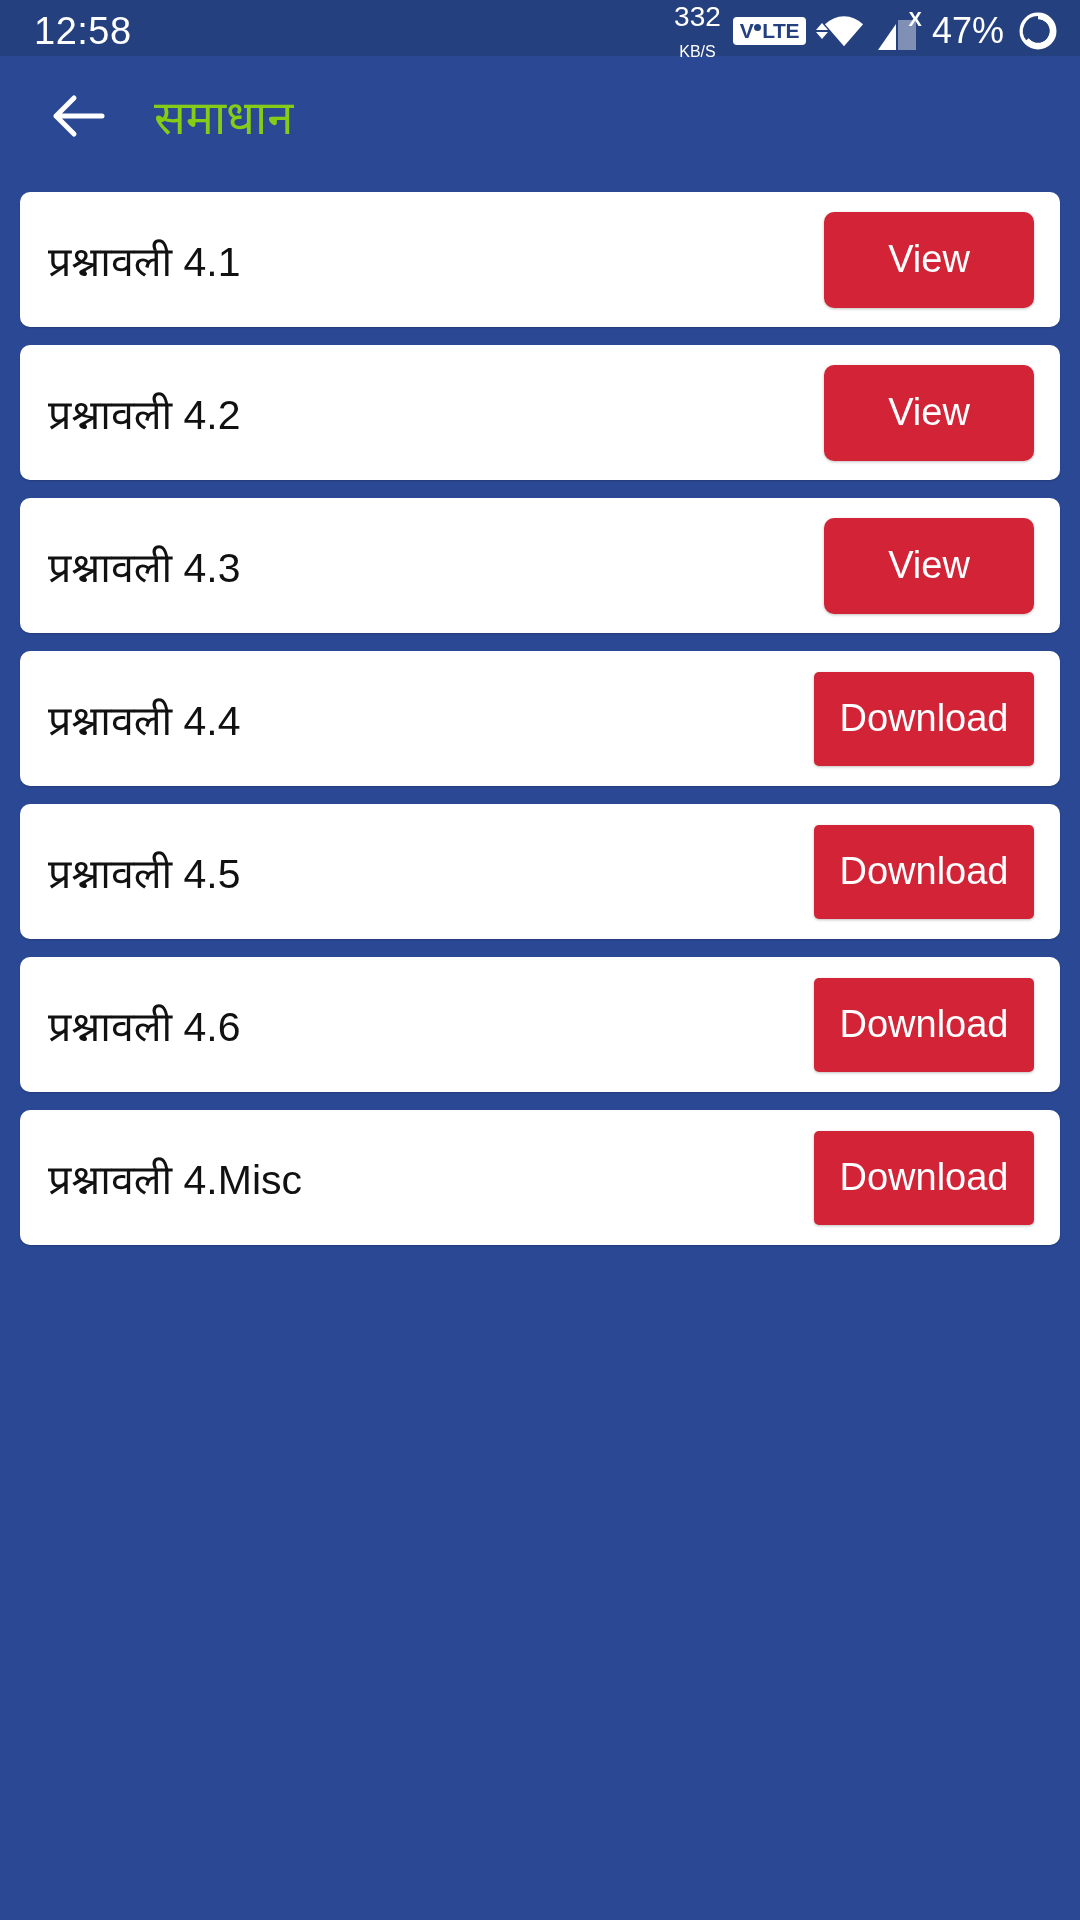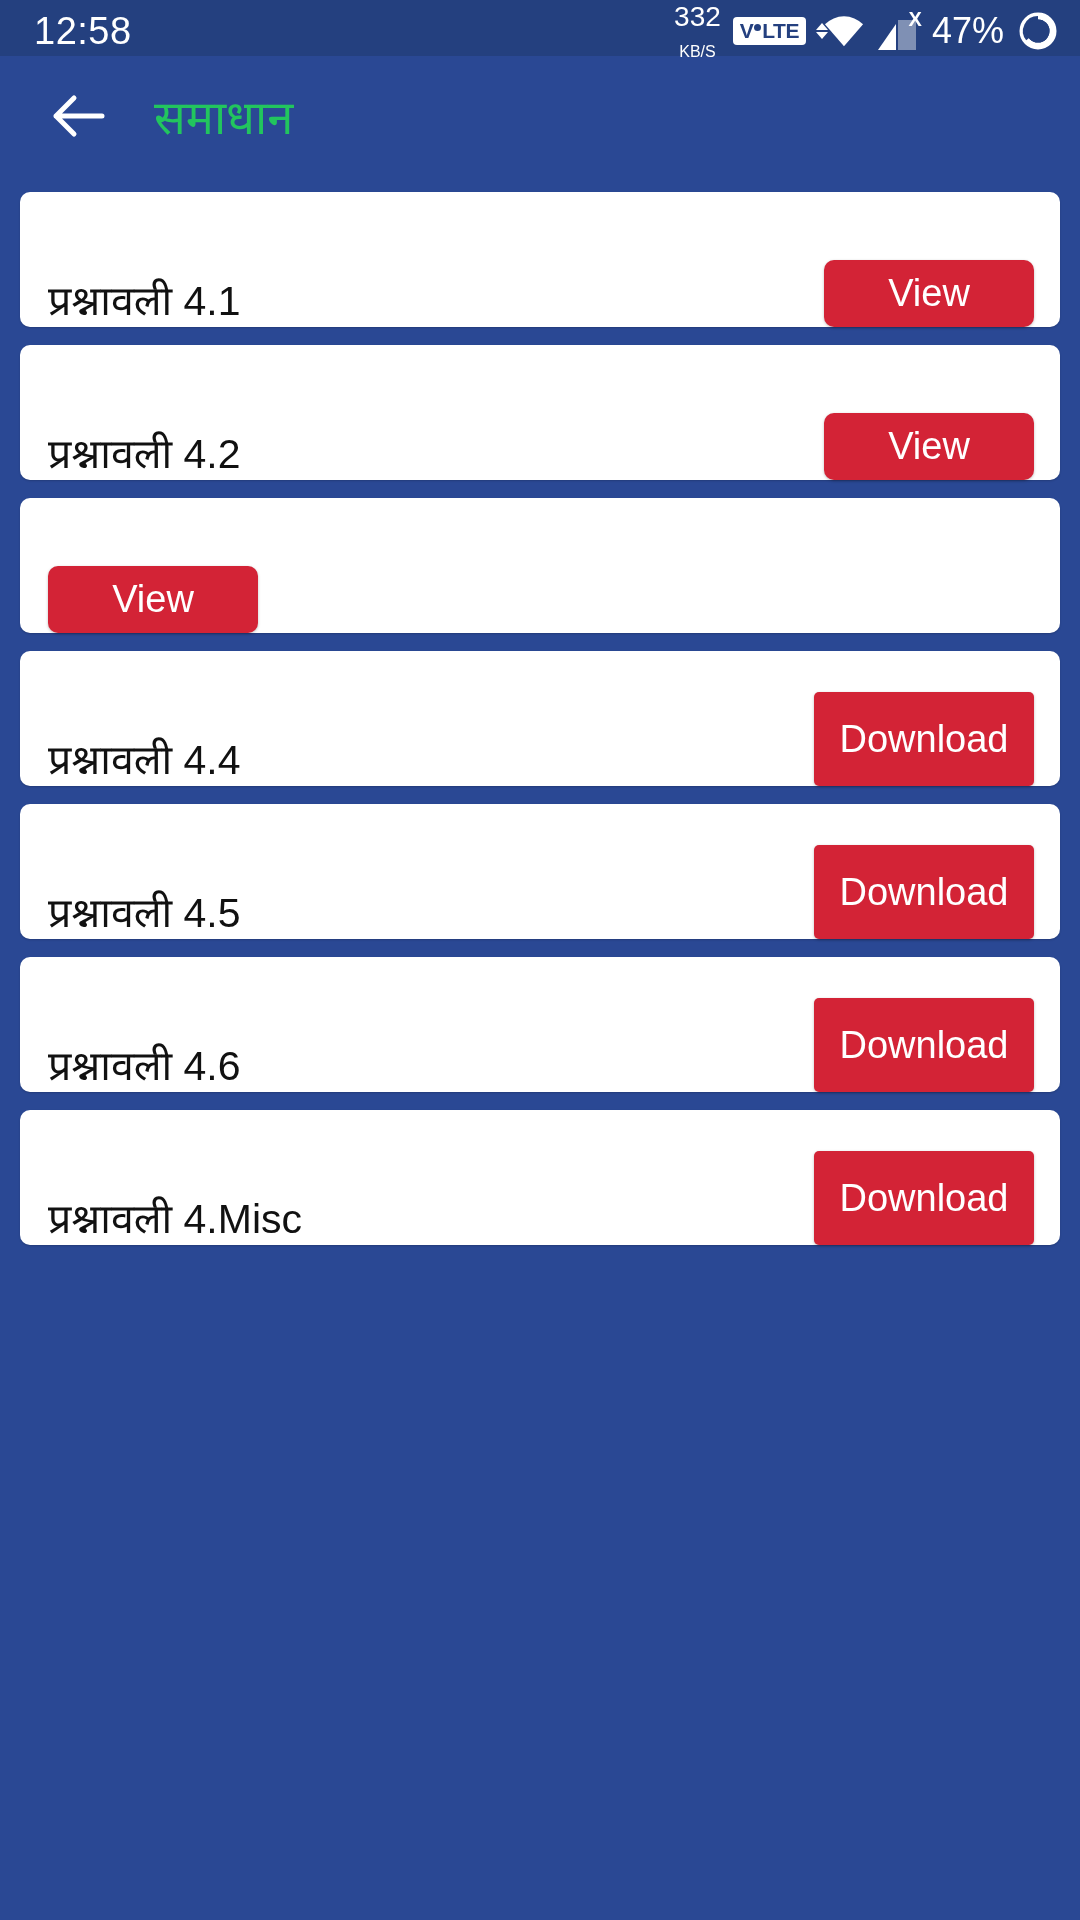--- a/index.html
+++ b/index.html
@@ -66,39 +66,39 @@
     background:#2a4894;
     display:flex; align-items:center;
     padding-left:40px;
   }
   #back-button {
     width:76px; height:76px;
     display:flex; align-items:center; justify-content:center;
     cursor:pointer;
   }
   #app-title {
-    color:#22c55e;
+    color:#84cc16;
     font-size:47px;
     font-weight:400;
     margin-left:38px;
     font-family:Liberation Mono, monospace;
   }
 
   
   #list {
     padding:0 20px;
     display:flex; flex-direction:column;
     gap:18px;
     margin-top:16px;
   }
   .card {
     background:#ffffff;
     border-radius:10px;
     height:135px;
-    display:flex; align-items:flex-end;
+    display:flex; align-items:center;
     padding:0 26px 0 28px;
     box-shadow:0 1px 2px rgba(0,0,0,0.18);
   }
   .card-label {
     font-size:41px;
     color:#111111;
     font-weight:400;
     flex:1;
     white-space:nowrap;
   }
@@ -107,21 +107,21 @@
     color:#ffffff;
     border:none;
     font-family:"Liberation Sans","DejaVu Sans",sans-serif;
     font-size:38px;
     font-weight:400;
     cursor:pointer;
     box-shadow:0 1px 3px rgba(0,0,0,0.25);
     display:flex; align-items:center; justify-content:center;
   }
   .action-btn.view {
-    width:210px; height:67px;
+    width:210px; height:96px;
     border-radius:10px;
   }
   .action-btn.download {
     width:220px; height:94px;
     border-radius:5px;
   }
 </style>
 </head>
 <body>
 
@@ -184,20 +184,21 @@
 <div id="list">
     <div class="card">
       <div class="card-label">प्रश्नावली 4.1</div>
       <button class="action-btn view">View</button>
     </div>
     <div class="card">
       <div class="card-label">प्रश्नावली 4.2</div>
       <button class="action-btn view">View</button>
     </div>
     <div class="card">
+      <div class="card-label">प्रश्नावली 4.3</div>
       <button class="action-btn view">View</button>
     </div>
     <div class="card">
       <div class="card-label">प्रश्नावली 4.4</div>
       <button class="action-btn download">Download</button>
     </div>
     <div class="card">
       <div class="card-label">प्रश्नावली 4.5</div>
       <button class="action-btn download">Download</button>
     </div>

